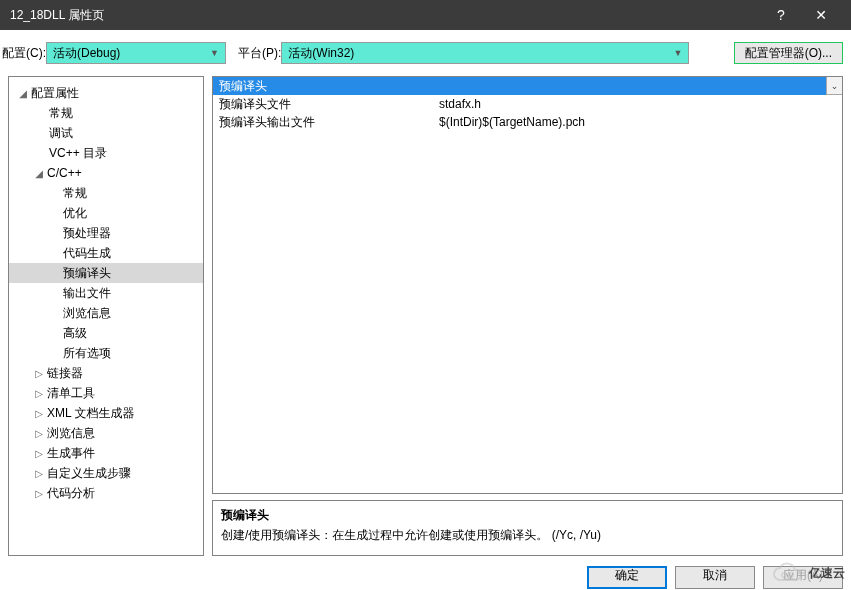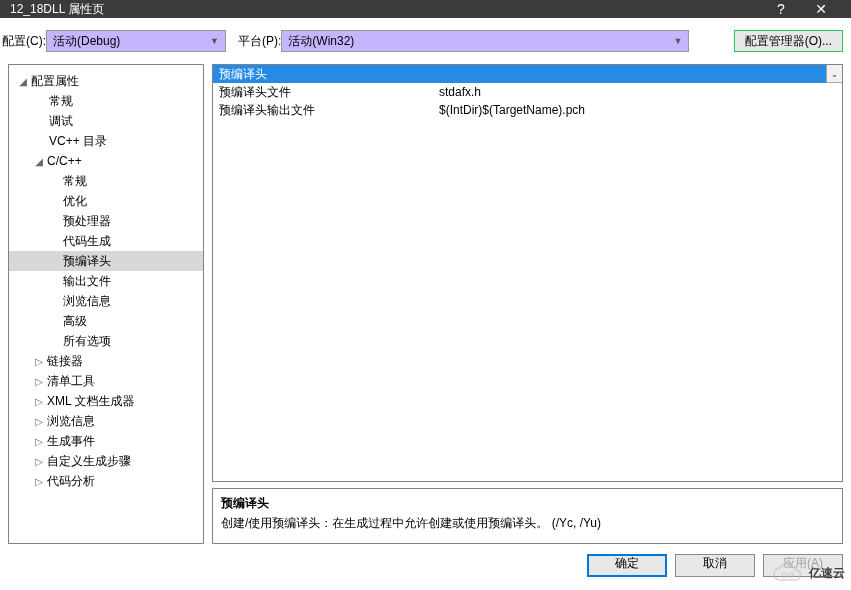--- a/index.html
+++ b/index.html
@@ -1,22 +1,22 @@
 <!DOCTYPE html>
 <html><head>
 <meta charset="utf-8">
 <style>
   * { box-sizing: border-box; font-family: "Microsoft YaHei", "Segoe UI", sans-serif; font-size: 12px; }
   body { margin: 0; padding: 0; width: 851px; height: 590px; background: #fff; overflow: hidden; }
-  .titlebar { background: #3b3b3b; color: #fff; height: 18px; display: flex; align-items: center; padding: 0 10px; }
+  .titlebar { background: #3b3b3b; color: #fff; height: 30px; display: flex; align-items: center; padding: 0 10px; }
   .titlebar .title { flex: 1; }
   .titlebar .btn { width: 40px; text-align: center; color: #fff; font-size: 14px; cursor: pointer; }
   .toolbar { display: flex; align-items: center; gap: 0; padding: 12px 8px 12px 2px; }
   .toolbar label { margin-right: 0; }
-  .combo { height: 22px; border: 1px solid #999; background: #c4b5fd; display: flex; align-items: center; padding: 0 6px; cursor: pointer; position: relative; }
+  .combo { height: 22px; border: 1px solid #999; background: #5eead4; display: flex; align-items: center; padding: 0 6px; cursor: pointer; position: relative; }
   .combo .arrow { margin-left: auto; font-size: 9px; color: #555; }
   .cfg-btn { height: 22px; border: 1px solid #22c55e; background: #e8e8e8; padding: 0 10px; display: flex; align-items: center; cursor: pointer; }
   .main { display: flex; height: 480px; padding: 0 8px; gap: 8px; }
   .tree { width: 196px; border: 1px solid #828282; overflow-y: auto; padding: 6px 0; background: #fff; }
   .tree-row { height: 20px; display: flex; align-items: center; padding-left: 4px; cursor: pointer; white-space: nowrap; }
   .tree-row.selected { background: #d8d8d8; }
   .tree-row .exp { width: 12px; display: inline-block; text-align: center; color: #6a6a6a; font-size: 10px; }
   .tree-row .lbl { padding-left: 2px; }
   .right { flex: 1; display: flex; flex-direction: column; }
   .grid { border: 1px solid #828282; flex: 1; overflow: auto; }

